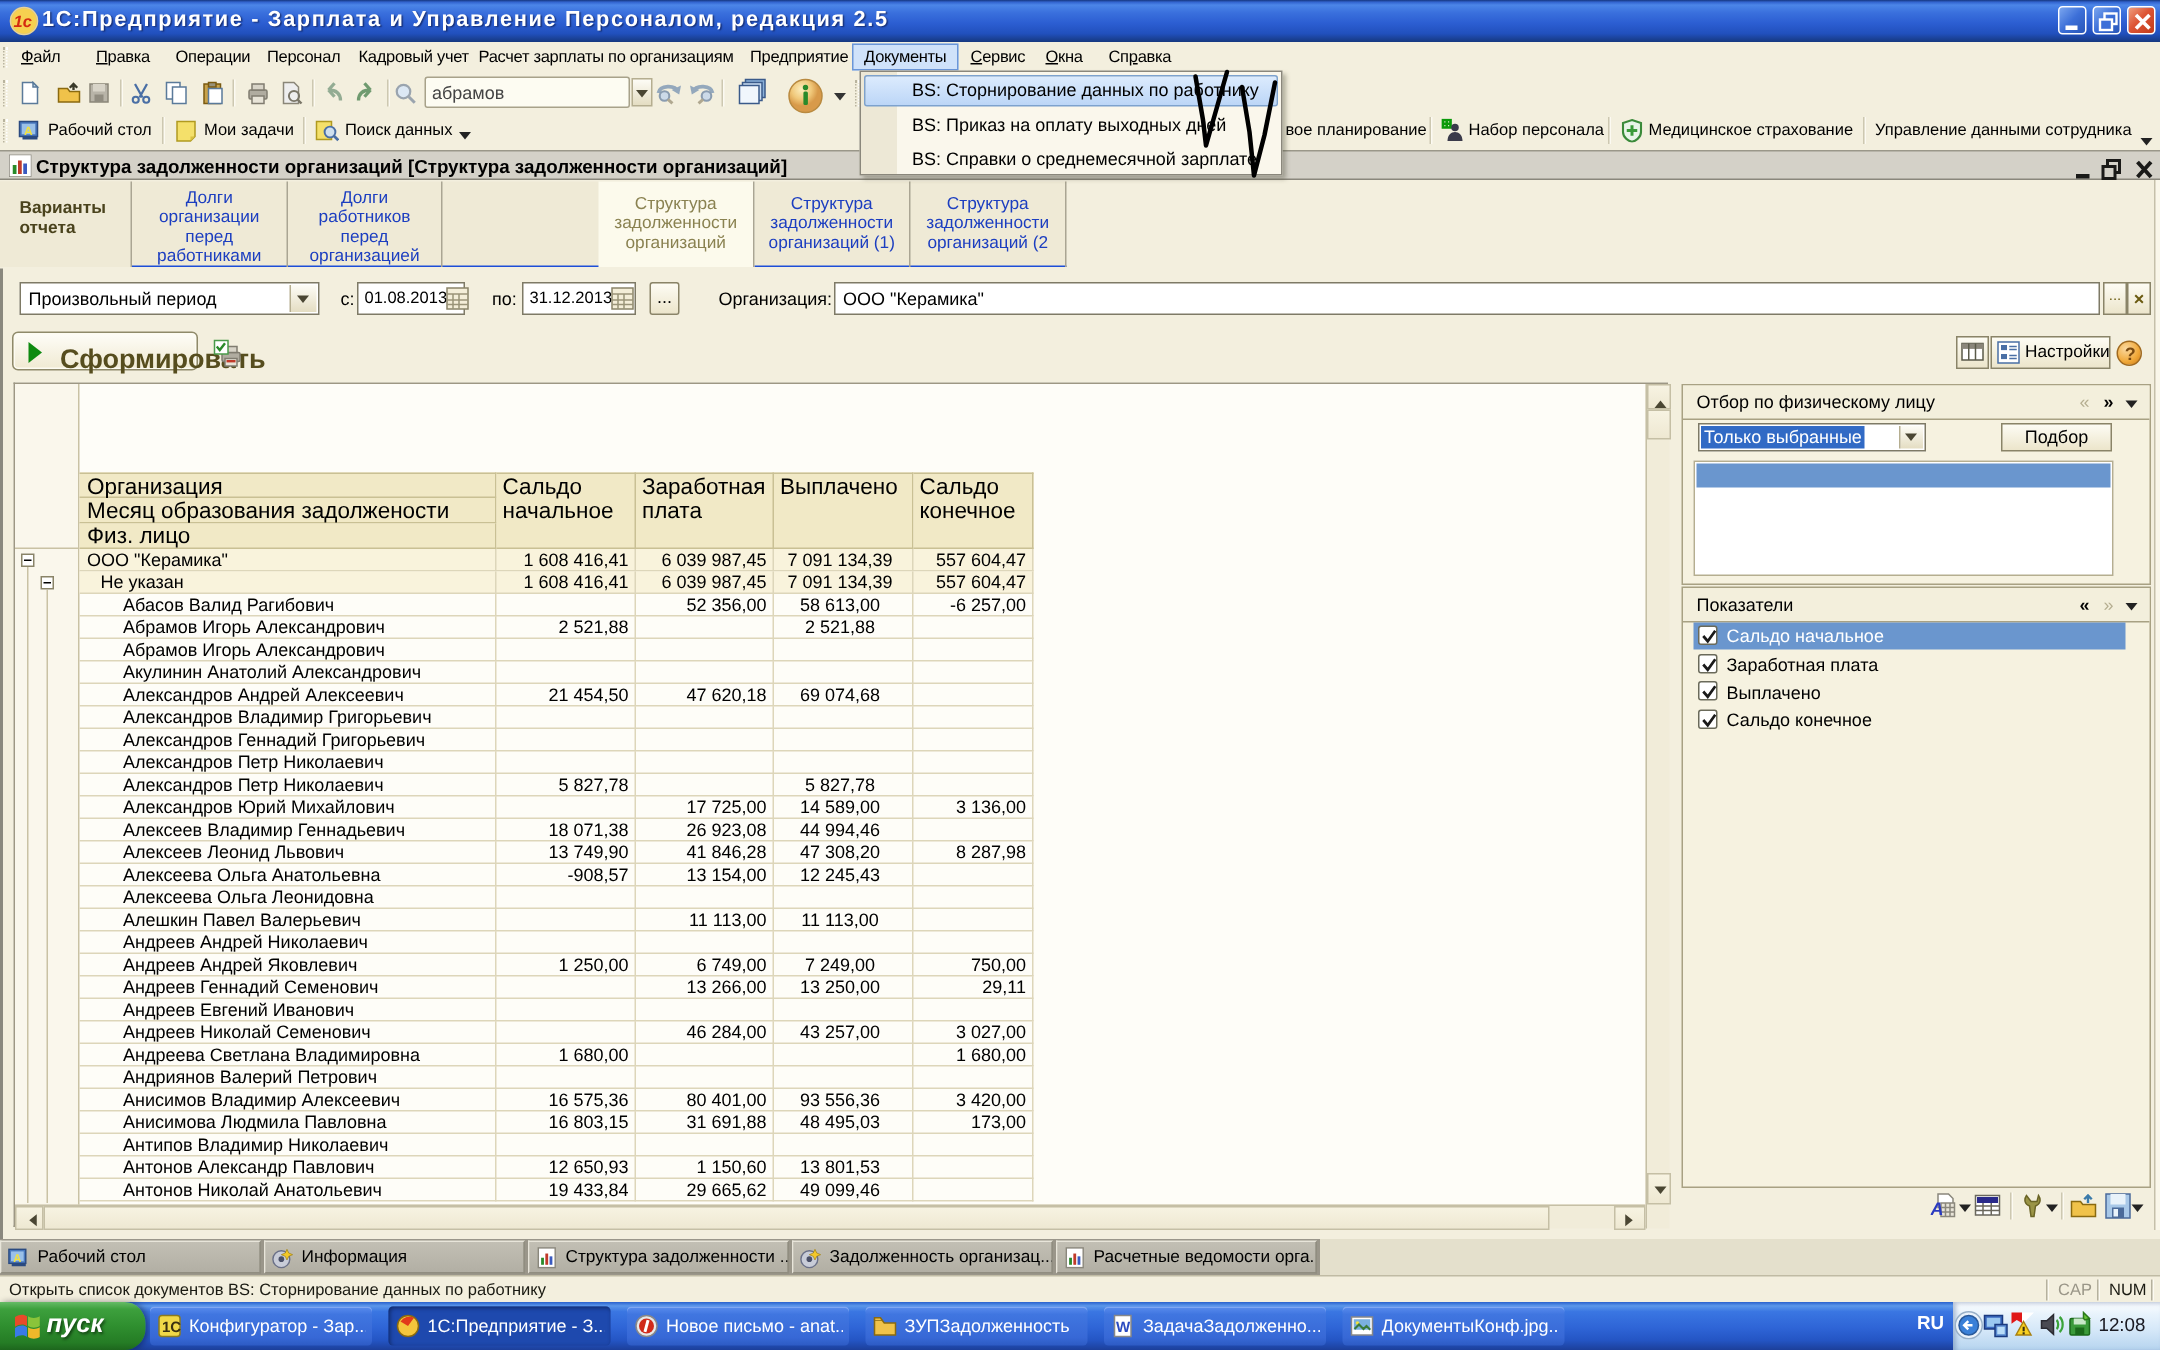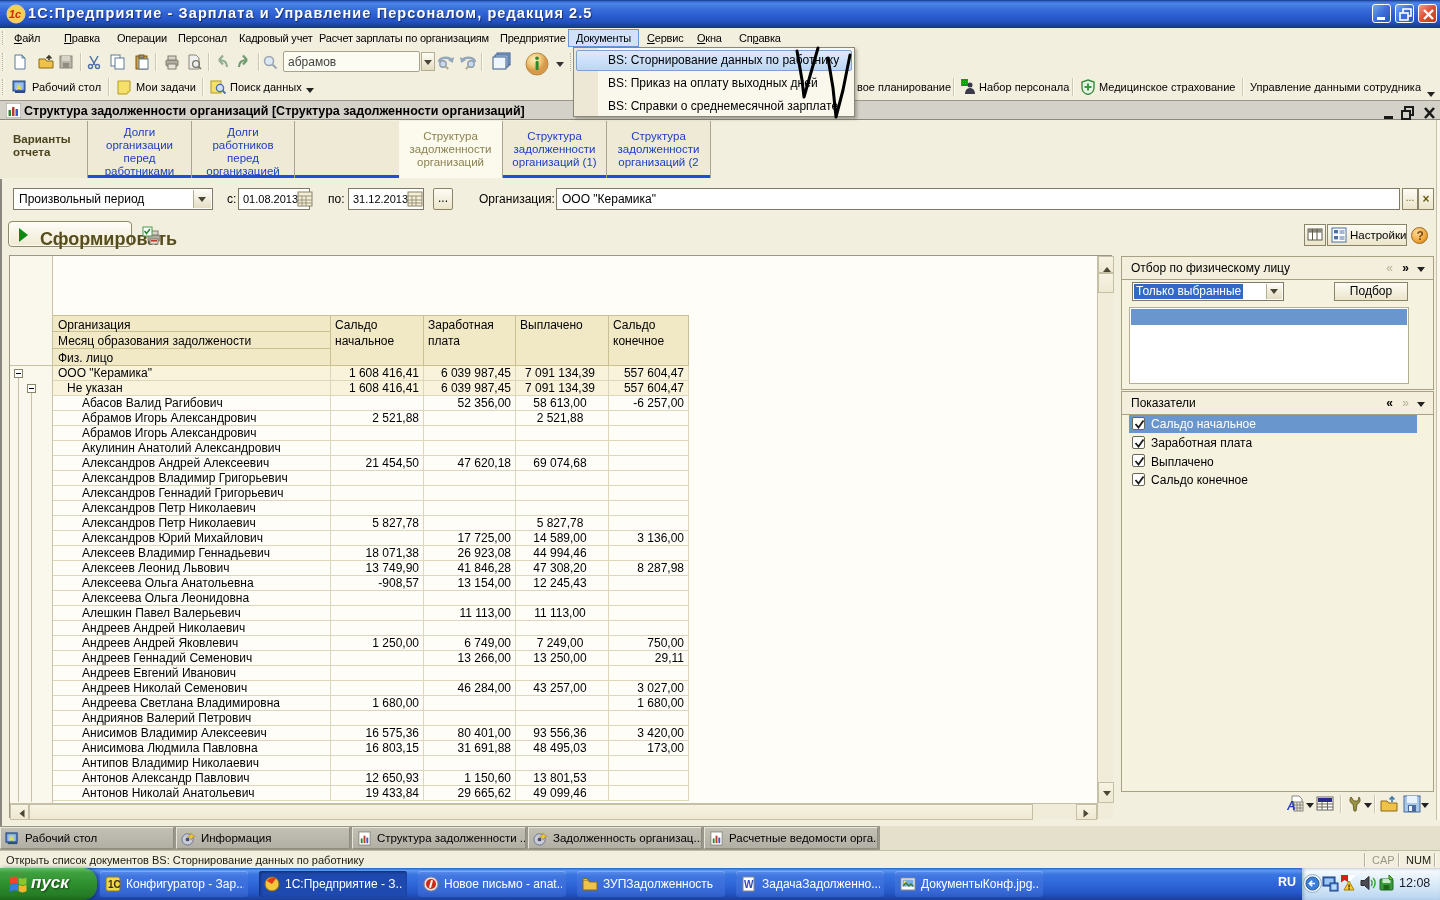--- a/index.html
+++ b/index.html
@@ -25,35 +25,35 @@
 
 #combo1{left:283px;top:3px;width:137px;height:21px;background:#FDFCF2;border:1px solid #a8a28a;border-radius:2px;}
 #combo1 .t{position:absolute;left:4px;top:3px;color:#444;}
 .ddbtn{position:absolute;right:1px;top:1px;width:15px;height:17px;background:linear-gradient(180deg,#fdfcf6,#e4ddc2);border-left:1px solid #b5ae90;}
 .darr{position:absolute;width:0;height:0;border:4px solid transparent;border-top:5px solid #4a4633;}
 
 #mdibar{left:0;top:100px;width:1440px;height:20px;background:#D4D1C8;border-top:1px solid #9a9789;border-bottom:1px solid #8a877c;}
 #mdibar .txt{left:24px;top:3px;font-weight:bold;font-size:12.5px;}
 .mdibtn{top:3px;width:15px;height:14px;color:#2a2a28;}
 
-#tabstrip{left:0;top:121px;width:711px;height:57px;border-bottom:3px solid #1d4ed8;background:#EFEAD6;}
+#tabstrip{left:0;top:121px;width:711px;height:57px;border-bottom:1px solid #1d4ed8;background:#EFEAD6;}
 .rtab{top:0;height:57px;border-right:1px solid #aaa593;color:#1c3ec0;text-align:center;font-size:11.5px;line-height:13px;padding-top:3px;}
 .rtab.first{color:#4a431d;font-weight:bold;text-align:left;padding-left:13px;padding-top:12px;background:#EFEAD6;}
 .rtab.act{background:#FCFAEC;color:#8a8251;}
 
 .field{background:#fff;border:1px solid #7e7a66;}
 .btnbeige{background:linear-gradient(180deg,#fdfcf4,#ece5cb);border:1px solid #8a8468;border-radius:2px;}
 
 #btnform{left:8px;top:221px;width:124px;height:26px;background:linear-gradient(180deg,#fefdf8,#f0ead2);border:1px solid #8f8a6a;border-radius:4px;box-shadow:inset 0 0 0 1px #fdfcf2;}
 #btnform .t{position:absolute;left:31px;top:7px;font-weight:bold;color:#564d1e;font-size:18px;}
 #btnform .play{position:absolute;left:10px;top:6px;width:0;height:0;border-left:9px solid #0e8a10;border-top:7px solid transparent;border-bottom:7px solid transparent;}
 
 #report{left:9px;top:255px;width:1103px;height:563px;background:#FEFDF8;border:1px solid #9d9784;border-right:none;}
 #rtitle{left:47px;top:17px;font-size:24px;font-weight:bold;letter-spacing:0;}
-.hcell{background:#F1E9C6;border-right:1px solid #c9c094;border-bottom:1px solid #c9c094;font-size:12px;line-height:16px;}
+.hcell{background:#F1E9C6;border-right:1px solid #c9c094;border-bottom:1px solid #c9c094;font-size:15px;line-height:16px;}
 .trow{left:43px;height:15px;width:636px;border-bottom:1px solid #ddd6ba;display:flex;}
 .trow div{border-right:1px solid #ddd6ba;height:15px;line-height:14px;font-size:12px;white-space:nowrap;overflow:hidden;}
 .c0{width:278px;padding-left:5px;}
 .c1{width:93px;text-align:right;padding-right:4px;}
 .c2{width:92px;text-align:right;padding-right:4px;}
 .c3{width:93px;text-align:center;padding-right:4px;}
 .c4{width:80px;text-align:right;padding-right:4px;}
 .grp{background:#F9F3DC;}
 
 .sb{background:linear-gradient(180deg,#f7f3e2,#eee8d2);border:1px solid #c5bfa5;}

